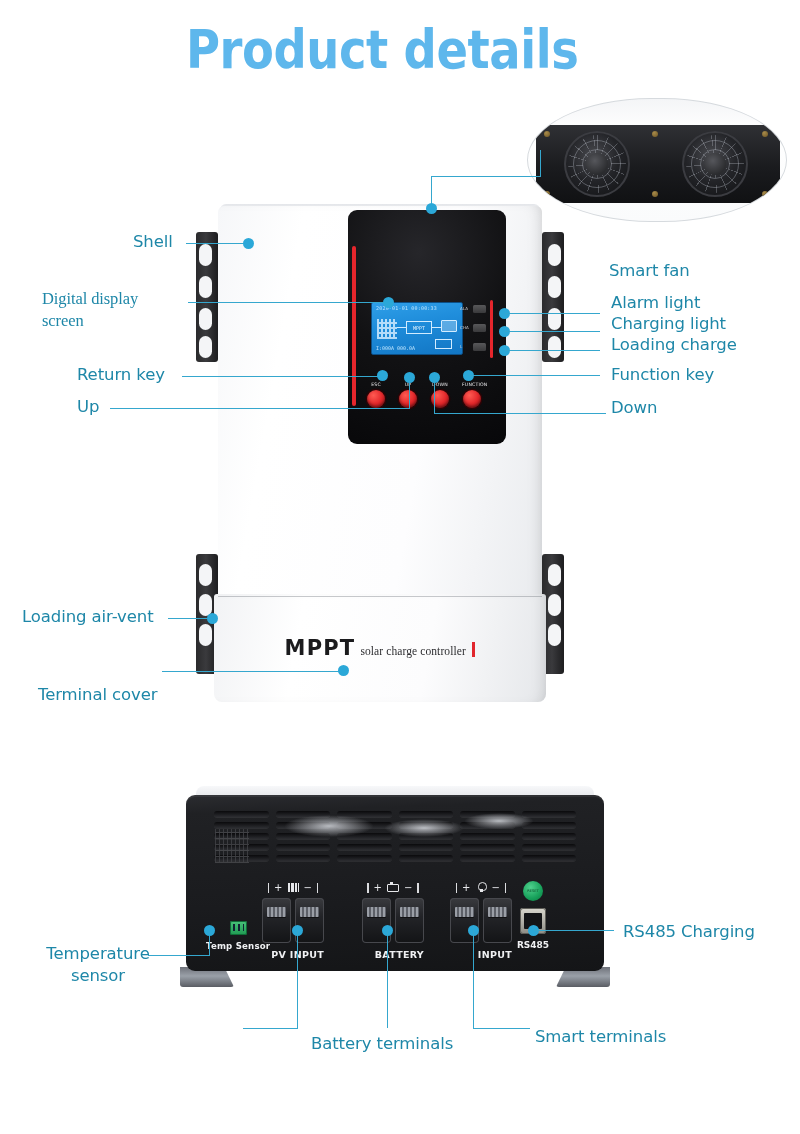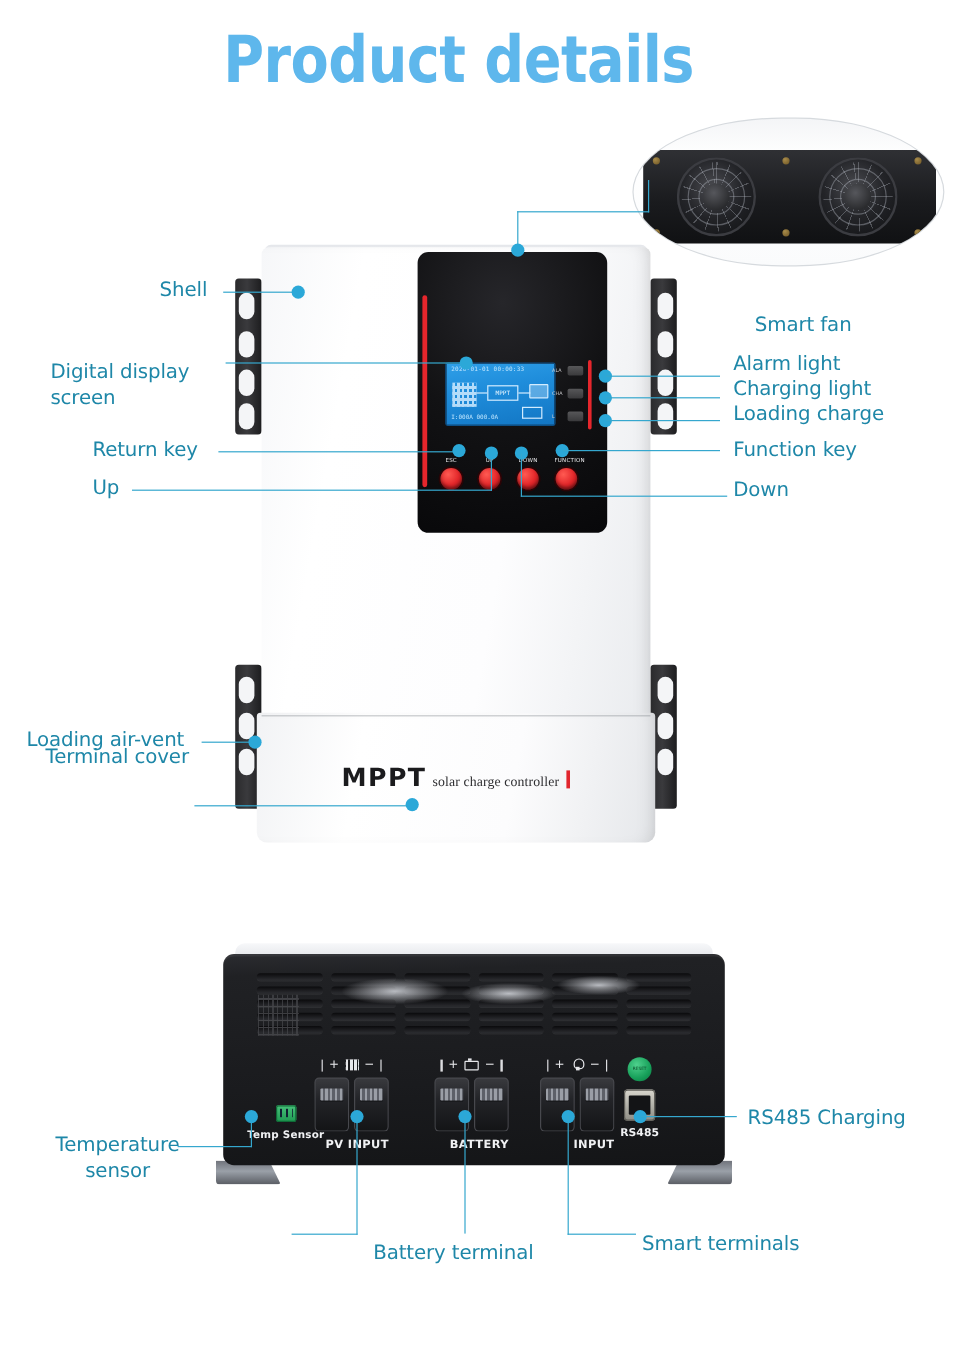--- a/index.html
+++ b/index.html
@@ -656,47 +656,47 @@
         <div class="rj45"></div>
         <div class="name">RS485</div>
       </div>
     </div>
   </div>
 
   <div class="lbl" style="left:133px; top:231px;">Shell</div>
   <div class="ln" style="left:186px; top:243px; width:62px;"></div>
   <div class="dot" style="left:243px; top:238px;"></div>
 
-  <div class="lbl two-line" style="left:42px; top:299px; width:150px;"><span style="white-space:pre-line">Digital display
+  <div class="lbl two-line" style="left:42px; top:288px; width:150px;font-family:Liberation Serif, serif;"><span style="white-space:pre-line">Digital display
 screen</span></div>
   <div class="ln" style="left:188px; top:302px; width:200px;"></div>
   <div class="dot" style="left:383px; top:297px;"></div>
 
   <div class="lbl" style="left:77px; top:364px;">Return key</div>
   <div class="ln" style="left:182px; top:376px; width:200px;"></div>
   <div class="dot" style="left:377px; top:370px;"></div>
 
   <div class="lbl" style="left:77px; top:396px;">Up</div>
   <div class="ln" style="left:110px; top:408px; width:300px;"></div>
   <div class="ln v" style="left:409px; top:378px; height:31px;"></div>
   <div class="dot" style="left:404px; top:372px;"></div>
 
   <div class="lbl" style="left:22px; top:606px;">Loading air-vent</div>
   <div class="ln" style="left:168px; top:618px; width:44px;"></div>
   <div class="dot" style="left:207px; top:613px;"></div>
 
-  <div class="lbl" style="left:38px; top:620px;">Terminal cover</div>
+  <div class="lbl" style="left:38px; top:684px;">Terminal cover</div>
   <div class="ln" style="left:162px; top:671px; width:180px;"></div>
   <div class="dot" style="left:338px; top:665px;"></div>
 
   <div class="ln v" style="left:431px; top:176px; height:32px;"></div>
   <div class="ln" style="left:431px; top:176px; width:110px;"></div>
   <div class="ln v" style="left:540px; top:150px; height:27px;"></div>
   <div class="dot" style="left:426px; top:203px;"></div>
-  <div class="lbl" style="left:609px; top:260px;margin-left:20px;">Smart fan</div>
+  <div class="lbl" style="left:609px; top:260px;">Smart fan</div>
 
   <div class="dot" style="left:499px; top:308px;"></div>
   <div class="ln" style="left:505px; top:313px; width:95px;"></div>
   <div class="lbl" style="left:611px; top:292px;">Alarm light</div>
 
   <div class="dot" style="left:499px; top:326px;"></div>
   <div class="ln" style="left:505px; top:331px; width:95px;"></div>
   <div class="lbl" style="left:611px; top:313px;">Charging light</div>
 
   <div class="dot" style="left:499px; top:345px;"></div>
@@ -721,20 +721,20 @@
   <div class="dot" style="left:528px; top:925px;"></div>
   <div class="ln" style="left:534px; top:930px; width:80px;"></div>
   <div class="lbl" style="left:623px; top:921px;">RS485 Charging</div>
 
   <div class="dot" style="left:292px; top:925px;"></div>
   <div class="ln v" style="left:297px; top:930px; height:99px;"></div>
   <div class="ln" style="left:243px; top:1028px; width:55px;"></div>
 
   <div class="dot" style="left:382px; top:925px;"></div>
   <div class="ln v" style="left:387px; top:930px; height:98px;"></div>
-  <div class="lbl" style="left:311px; top:1033px;">Battery terminal</div>
+  <div class="lbl" style="left:311px; top:1033px;">Battery terminals</div>
 
   <div class="dot" style="left:468px; top:925px;"></div>
   <div class="ln v" style="left:473px; top:930px; height:99px;"></div>
   <div class="ln" style="left:473px; top:1028px; width:57px;"></div>
   <div class="lbl" style="left:535px; top:1026px;">Smart terminals</div>
 
 </div>
 
 </body></html>

